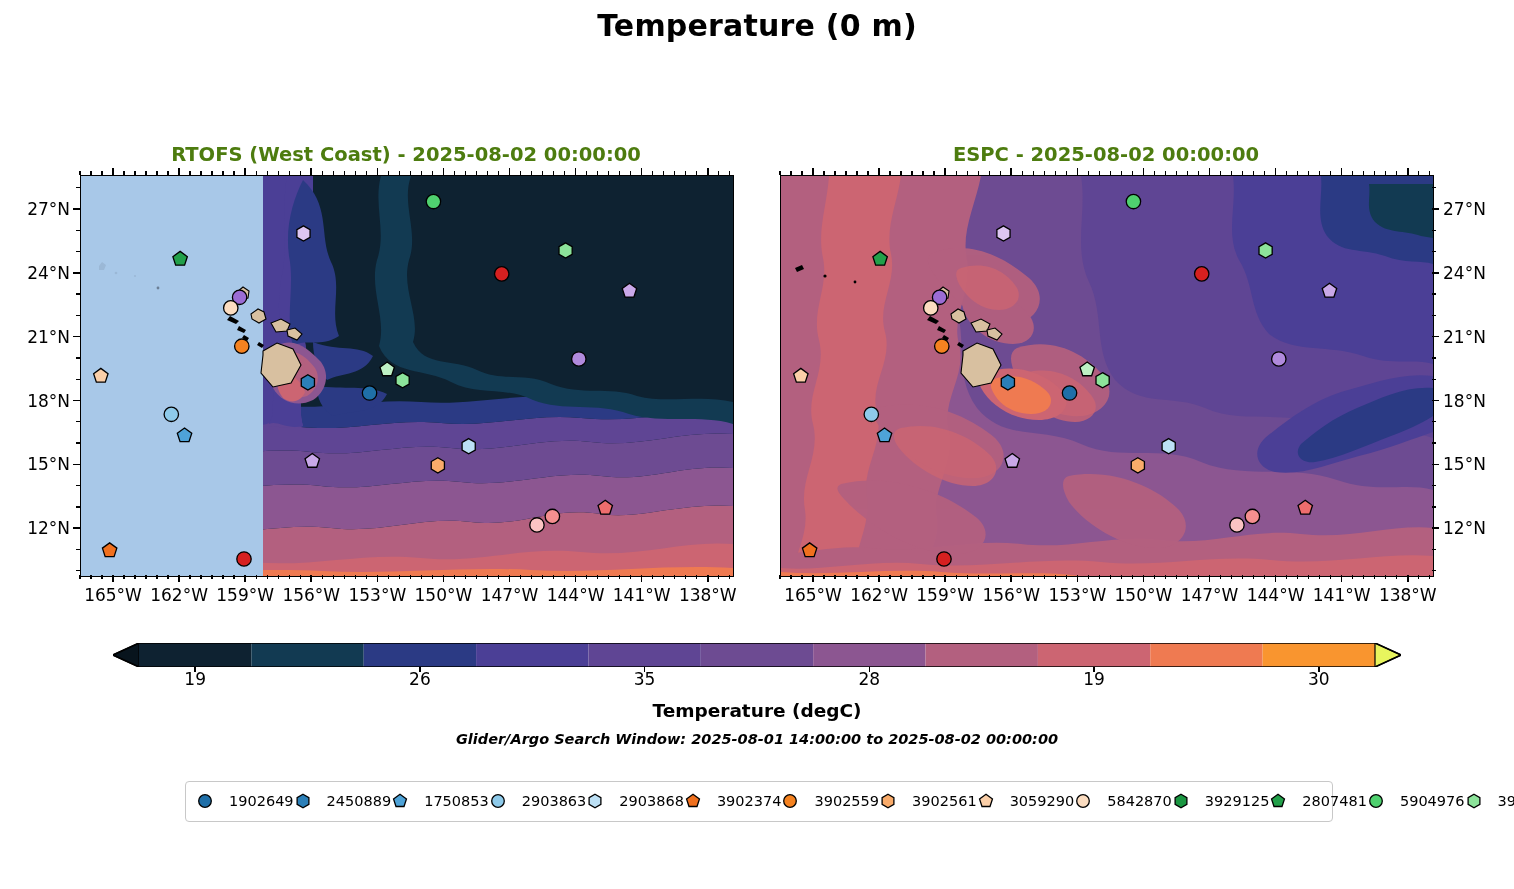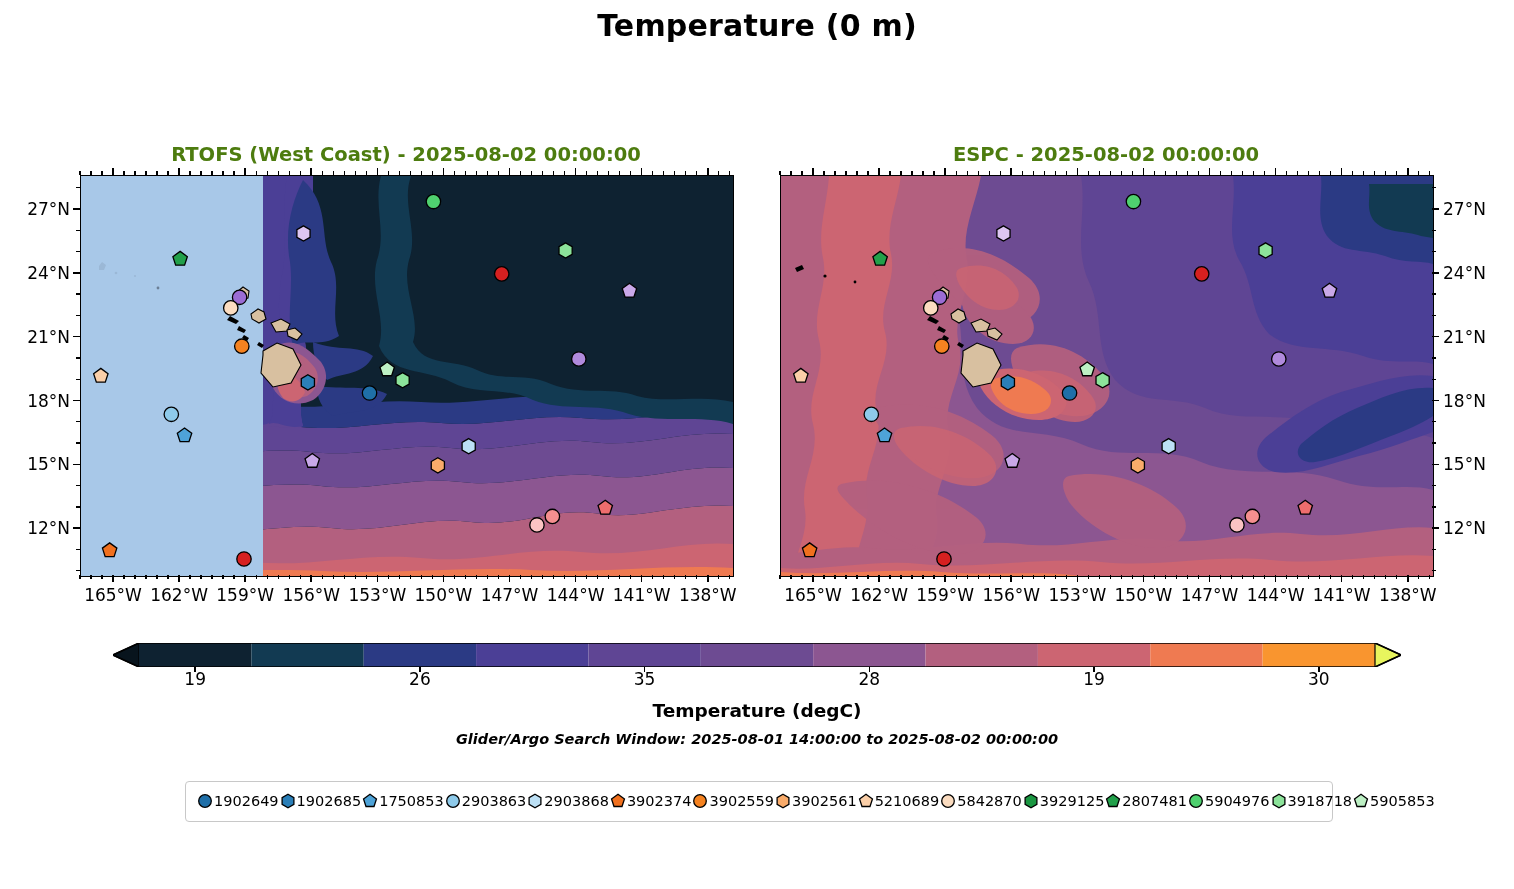--- a/index.html
+++ b/index.html
@@ -23,21 +23,21 @@
   #cbar-wrap{position:absolute;left:113px;top:643px;width:1288px;height:24px;}
   #cbar-wrap svg{display:block;}
   .cbtick{position:absolute;font-size:17px;color:#000;transform:translateX(-50%);top:26px;}
   #cbar-label{position:absolute;left:0;top:700px;width:1514px;text-align:center;font-size:18.5px;font-weight:bold;color:#000;}
   #search-window{position:absolute;left:0;top:731px;width:1514px;text-align:center;font-size:14.5px;font-weight:bold;font-style:italic;color:#000;}
 
   #legend{position:absolute;left:185px;top:781px;width:1148px;box-sizing:border-box;
           border:1px solid #c8c8c8;border-radius:4px;background:#fff;padding:8px 10px 9px 10px;}
   #legend-grid{display:grid;grid-template-columns:repeat(9,1fr);grid-auto-rows:22px;
                grid-auto-flow:column;align-items:center;}
-  .lg-item{display:flex;align-items:center;gap:0;height:22px;}
+  .lg-item{display:flex;align-items:center;gap:15px;height:22px;}
   .lg-item svg{flex:0 0 auto;}
   .lg-label{font-size:14.5px;color:#000;white-space:nowrap;}
 </style>
 </head>
 <body>
 
 <div class="abs" id="fig-title">Temperature (0 m)</div>
 
 <div class="panel-title abs" id="title-left" style="left:80px;top:143px;width:652px;">RTOFS (West Coast) - 2025-08-02 00:00:00</div>
 <div class="panel-title abs" id="title-right" style="left:780px;top:143px;width:652px;">ESPC - 2025-08-02 00:00:00</div>
@@ -580,21 +580,21 @@
       <div class="lg-item">
         <svg width="18" height="18" viewBox="0 0 18 18">
           <circle cx="9" cy="9" r="6.3" fill="#1f6fa8" stroke="#000" stroke-width="1.3"></circle>
         </svg>
         <span class="lg-label">1902649</span>
       </div>
       <div class="lg-item">
         <svg width="18" height="18" viewBox="0 0 18 18">
           <path d="M9.00,2.20L14.89,5.60L14.89,12.40L9.00,15.80L3.11,12.40L3.11,5.60Z" fill="#2b7fb8" stroke="#000" stroke-width="1.3"></path>
         </svg>
-        <span class="lg-label">1902685</span>
+        <span class="lg-label">2450889</span>
       </div>
       <div class="lg-item">
         <svg width="18" height="18" viewBox="0 0 18 18">
           <path d="M9.00,2.20L15.47,6.90L13.00,14.50L5.00,14.50L2.53,6.90Z" fill="#4ea3d8" stroke="#000" stroke-width="1.3"></path>
         </svg>
         <span class="lg-label">1750853</span>
       </div>
       <div class="lg-item">
         <svg width="18" height="18" viewBox="0 0 18 18">
           <circle cx="9" cy="9" r="6.3" fill="#8ecaea" stroke="#000" stroke-width="1.3"></circle>
@@ -622,21 +622,21 @@
       <div class="lg-item">
         <svg width="18" height="18" viewBox="0 0 18 18">
           <path d="M9.00,2.20L14.89,5.60L14.89,12.40L9.00,15.80L3.11,12.40L3.11,5.60Z" fill="#f9ab6a" stroke="#000" stroke-width="1.3"></path>
         </svg>
         <span class="lg-label">3902561</span>
       </div>
       <div class="lg-item">
         <svg width="18" height="18" viewBox="0 0 18 18">
           <path d="M9.00,2.20L15.47,6.90L13.00,14.50L5.00,14.50L2.53,6.90Z" fill="#fbcfa8" stroke="#000" stroke-width="1.3"></path>
         </svg>
-        <span class="lg-label">5210689</span>
+        <span class="lg-label">3059290</span>
       </div>
       <div class="lg-item">
         <svg width="18" height="18" viewBox="0 0 18 18">
           <circle cx="9" cy="9" r="6.3" fill="#fbdcc0" stroke="#000" stroke-width="1.3"></circle>
         </svg>
         <span class="lg-label">5842870</span>
       </div>
       <div class="lg-item">
         <svg width="18" height="18" viewBox="0 0 18 18">
           <path d="M9.00,2.20L14.89,5.60L14.89,12.40L9.00,15.80L3.11,12.40L3.11,5.60Z" fill="#1a9641" stroke="#000" stroke-width="1.3"></path>

